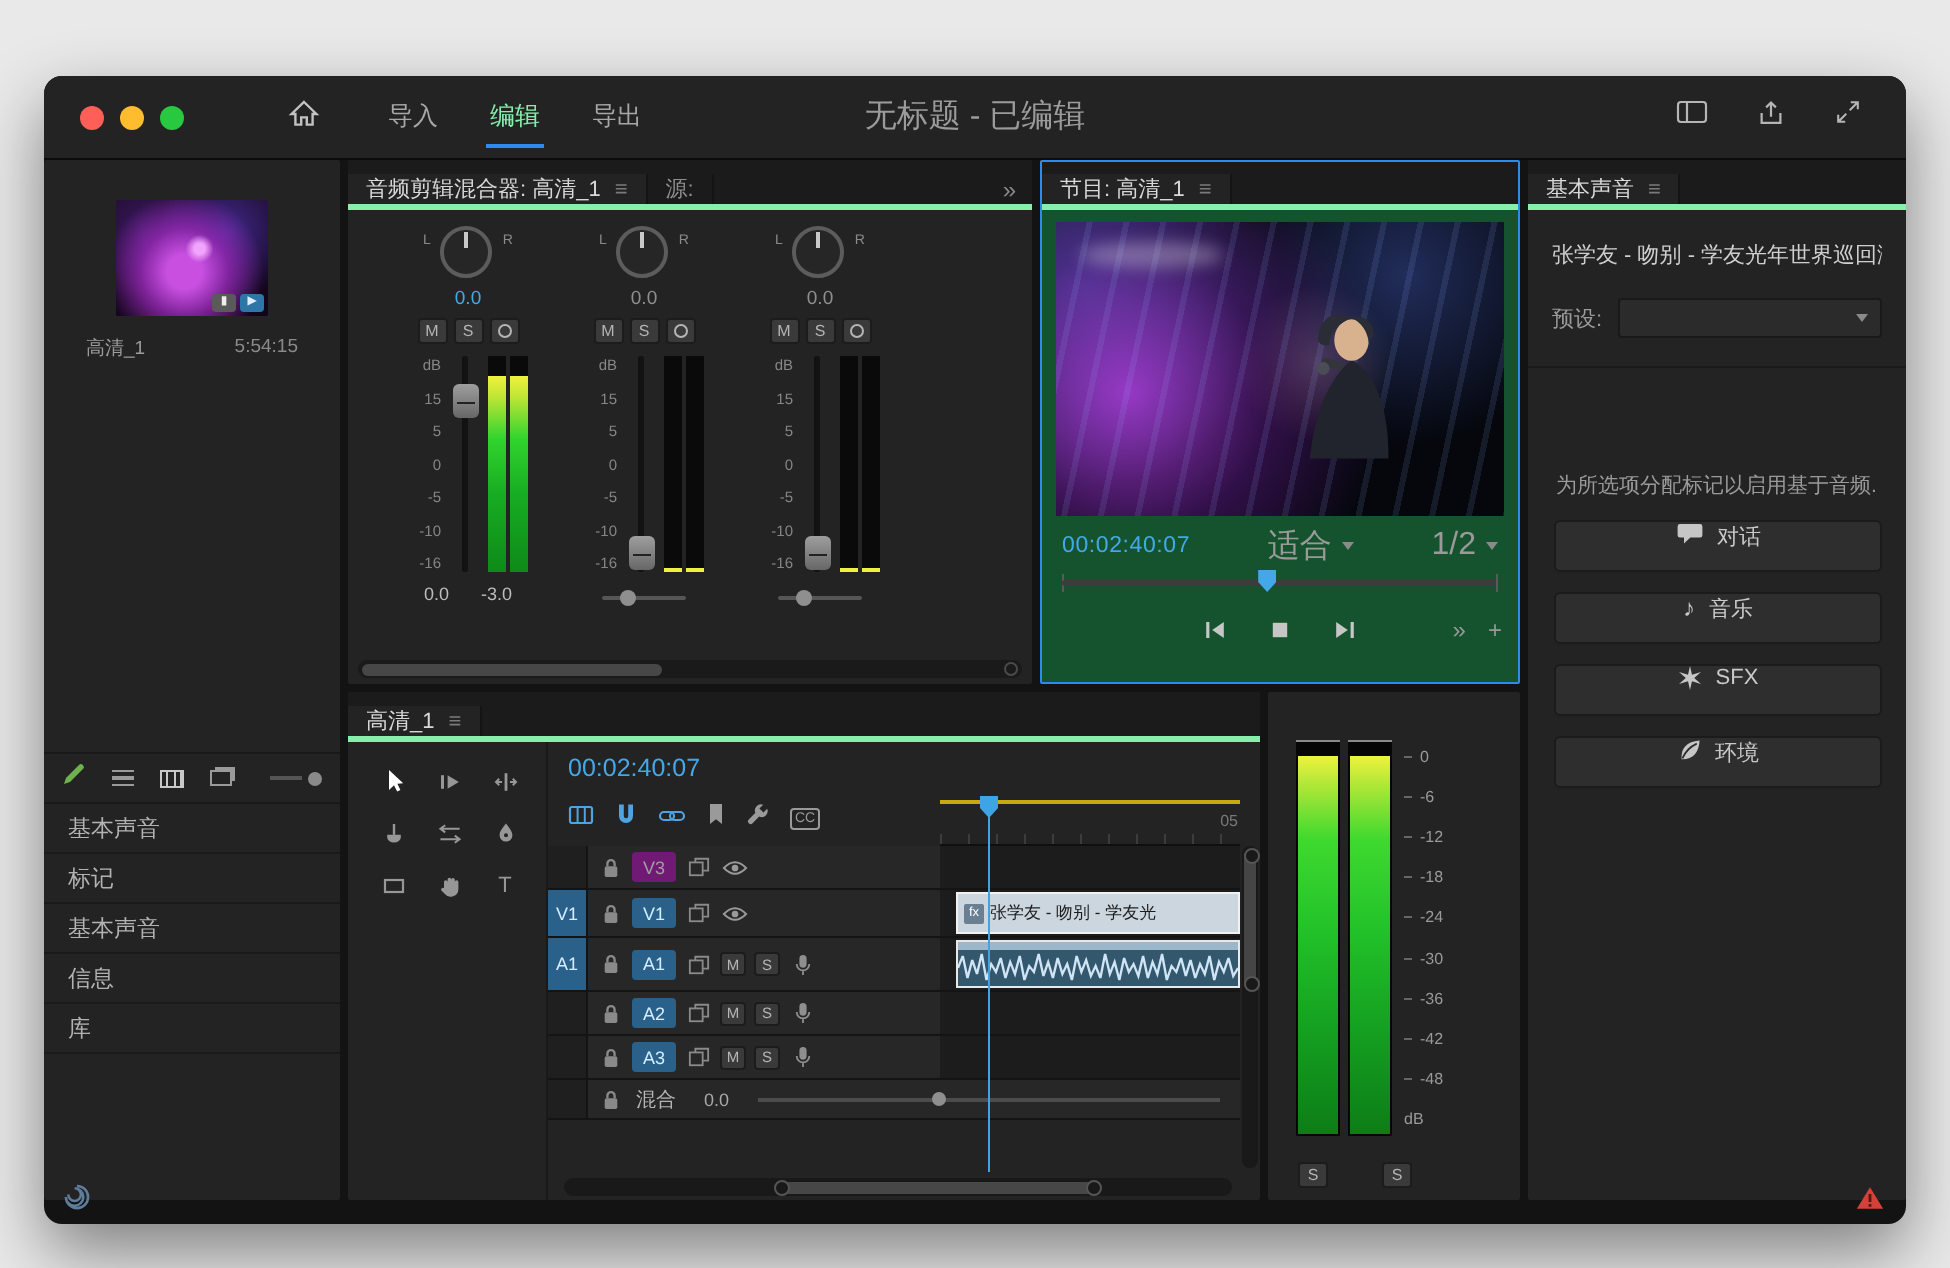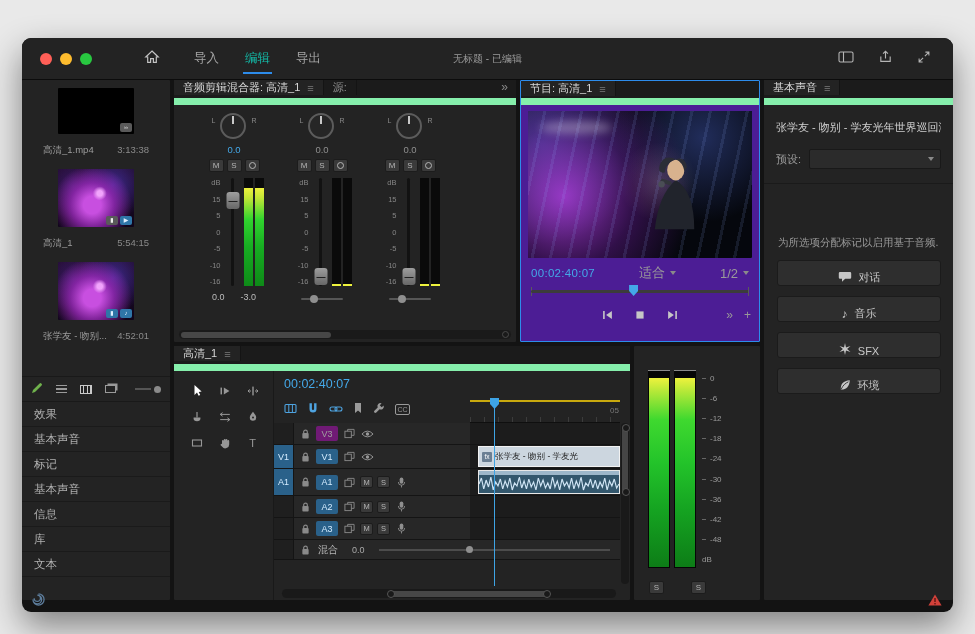--- a/index.html
+++ b/index.html
@@ -7,28 +7,28 @@
   .window{position:absolute;left:22px;top:38px;width:931px;height:574px;background:#131313;border-radius:9px;box-shadow:0 14px 34px rgba(0,0,0,.45);overflow:hidden}
 
   
   .titlebar{position:absolute;left:0;top:0;right:0;height:42px;background:#232323;display:flex;align-items:center;border-bottom:1px solid #0c0c0c;z-index:20}
   .traffic{display:flex;gap:8px;padding:0 14px 0 18px}
   .tl{width:12px;height:12px;border-radius:50%}
   .tl.red{background:#ff5f57}.tl.yellow{background:#febc2e}.tl.green{background:#28c840}
   .home-btn{margin-left:38px;display:flex;align-items:center}
   .menu{display:flex;gap:6px;margin-left:24px;height:100%;align-items:stretch}
   .menu-item{position:relative;color:#a6a6a6;font-size:12.5px;padding:0 10px;display:flex;align-items:center}
-  .menu-item.active{color:#14b8a6}
+  .menu-item.active{color:#86efac}
   .menu-item.active::after{content:"";position:absolute;left:8px;right:8px;bottom:5px;height:2px;background:#2d8ceb}
-  .win-title{position:absolute;left:50%;transform:translateX(-50%);color:#9b9b9b;font-size:10px;white-space:nowrap}
+  .win-title{position:absolute;left:50%;transform:translateX(-50%);color:#9b9b9b;font-size:16px;white-space:nowrap}
   .tb-icons{margin-left:auto;display:flex;gap:24px;padding-right:22px;align-items:center}
 
   
   .panel{position:absolute;background:#232323;border-radius:1px}
-  .tabbar{height:25px;background:#1b1b1b;display:flex;align-items:flex-start;border-bottom:7px solid #86efac;overflow:hidden}
+  .tabbar{height:25px;background:#1b1b1b;display:flex;align-items:flex-end;border-bottom:3px solid #86efac;overflow:hidden}
   .tab{display:flex;align-items:center;gap:7px;padding:0 9px;font-size:11px;color:#8f8f8f;white-space:nowrap;border-right:1px solid #141414}
   .tab.active{background:#232323;color:#d8d8d8}
   .hamb{color:#7a7a7a;font-size:11px}
   .tab-spacer{flex:1}
   .tab-ovf{display:flex;align-items:center;padding:0 8px;color:#8a8a8a;font-size:12px}
   .caret{width:0;height:0;border-left:3.5px solid transparent;border-right:3.5px solid transparent;border-top:4px solid #8a8a8a;display:inline-block}
 
   
   .project{left:0;top:42px;width:148px;height:520px}
   .bin-items{height:296px;padding-top:8px;overflow:hidden}
@@ -84,52 +84,52 @@
   .mfill{position:absolute;left:0;right:0;bottom:0;height:91%;background:linear-gradient(to top,#0e8a18 0%,#17ad22 40%,#31d42e 68%,#c3e636 90%,#eef23d 100%)}
   .ch2 .mwell::after,.ch3 .mwell::after{content:"";position:absolute;bottom:0;left:0;right:0;height:2px;background:#eef23d}
   .readout-row{display:flex;gap:16px;margin-top:6px;font-size:9px;color:#bcbcbc}
   .mini-slider{width:42px;height:2px;background:#565656;border-radius:1px;position:relative;margin-top:12px}
   .mini-slider::after{content:"";position:absolute;left:9px;top:-3px;width:8px;height:8px;border-radius:50%;background:#8f8f8f}
   .hscroll{position:absolute;left:5px;right:5px;bottom:3px;height:9px;background:#1a1a1a;border-radius:5px}
   .hscroll-handle{position:absolute;left:2px;top:1.5px;width:150px;height:6px;background:#474747;border-radius:3px}
   .hscroll-cap{position:absolute;right:2px;top:1px;width:7px;height:7px;border:1.5px solid #4a4a4a;border-radius:50%}
 
   
-  .program{left:498px;top:42px;width:240px;height:262px;border:1px solid #2d8ceb;background:#4c1d95}
+  .program{left:498px;top:42px;width:240px;height:262px;border:1px solid #2d8ceb;background:#14532d}
   .program .tabbar{height:24px}
   .video{position:absolute;left:7px;right:7px;top:30px;height:147px;background:#05070d;overflow:hidden}
   .v-glow{position:absolute;inset:0;background:
     radial-gradient(circle at 16% 58%, rgba(172,62,220,.85), rgba(120,30,170,.38) 34%, transparent 62%),
     radial-gradient(circle at 6% 22%, rgba(100,125,255,.45), transparent 42%),
     radial-gradient(circle at 78% 18%, rgba(85,115,235,.35), transparent 40%),
     radial-gradient(circle at 58% 48%, rgba(255,225,195,.22), transparent 26%)}
   .v-beams{position:absolute;inset:0;background:repeating-linear-gradient(102deg, transparent 0 15px, rgba(145,175,255,.12) 15px 18px)}
   .v-smear{position:absolute;left:12px;top:10px;width:72px;height:13px;background:rgba(255,255,255,.30);filter:blur(4px);border-radius:50%}
   .singer{position:absolute;left:50%;top:22%;width:74px;height:96px}
   .pm-row1{position:absolute;left:10px;right:10px;top:183px;height:18px;display:flex;align-items:center;justify-content:space-between}
   .pm-tc{color:#44a8e8;font-size:11.5px;letter-spacing:.3px}
-  .pm-dd{display:flex;align-items:center;gap:5px;color:#9a9a9a;font-size:13px}
+  .pm-dd{display:flex;align-items:center;gap:5px;color:#9a9a9a;font-size:16px}
   .pm-scrub{position:absolute;left:10px;right:10px;top:204px;height:11px}
   .pm-scrub-track{position:absolute;left:0;right:0;top:5px;height:3px;background:#3c3c3c;border-radius:2px}
   .pm-scrub::before,.pm-scrub::after{content:"";position:absolute;top:2px;width:1px;height:9px;background:#5a5a5a}
   .pm-scrub::before{left:0}.pm-scrub::after{right:0}
   .pm-scrub-head{position:absolute;left:45%;top:0;width:9px;height:11px;background:#44a8e8;clip-path:polygon(0 0,100% 0,100% 55%,50% 100%,0 55%)}
   .pm-transport{position:absolute;left:0;right:0;top:219px;height:30px;display:flex;align-items:center;justify-content:center;gap:20px}
   .pm-extra{position:absolute;right:8px;top:219px;height:30px;display:flex;align-items:center;gap:11px;color:#999;font-size:12px}
   .tbtn{display:flex;align-items:center;justify-content:center}
 
   
   .essound{left:742px;top:42px;width:189px;height:520px}
   .es-clipname{margin:15px 12px 0;font-size:11px;color:#cfcfcf;white-space:nowrap;overflow:hidden}
   .es-preset-row{display:flex;align-items:center;gap:8px;margin:14px 12px 0}
   .es-label{font-size:11px;color:#9a9a9a}
   .es-dd{flex:1;height:20px;background:#2b2b2b;border:1px solid #191919;border-radius:2px;display:flex;align-items:center;justify-content:flex-end;padding-right:6px}
   .es-div{height:1px;background:#1a1a1a;margin:14px 0 0}
   .es-desc{margin:52px 14px 0;font-size:10.5px;color:#9a9a9a;white-space:nowrap;overflow:hidden}
-  .es-btn{display:flex;align-items:flex-end;justify-content:center;gap:7px;height:26px;margin:10px 12px 0 13px;background:#2e2e2e;border:1px solid #1b1b1b;border-radius:3px;color:#c9c9c9;font-size:11px}
+  .es-btn{display:flex;align-items:flex-start;justify-content:center;gap:7px;height:26px;margin:10px 12px 0 13px;background:#2e2e2e;border:1px solid #1b1b1b;border-radius:3px;color:#c9c9c9;font-size:11px}
   .es-btn:first-of-type{margin-top:26px}
   .note-glyph{font-size:12px;color:#c9c9c9}
 
   
   .timeline{left:152px;top:308px;width:456px;height:254px}
   .tl-body{position:absolute;left:0;right:0;top:25px;bottom:0;display:flex}
   .tl-tools{width:100px;padding:7px 0 0 9px;display:grid;grid-template-columns:repeat(3,27px);grid-auto-rows:25px;gap:1px;align-content:start;border-right:1px solid #191919}
   .tool{display:flex;align-items:center;justify-content:center;color:#979797;font-size:11px}
   .tool.active{color:#fff}
   .tl-center{flex:1;position:relative}
@@ -225,57 +225,34 @@
           <span><svg width="14" height="14" viewBox="0 0 16 16">
               <path d="M9.6 2.4 H13.6 V6.4 M13.4 2.6 L9 7 M6.4 13.6 H2.4 V9.6 M2.6 13.4 L7 9" fill="none" stroke="#b5b5b5" stroke-width="1.2"></path>
             </svg></span>
         </span>
     </div>
   </div>
 
   <div class="panel project">
     <div class="bin-items">
 
-      <div class="bin-item">
-        <div class="thumb black">
-          <div class="badge-row">
-              <span class="badge">››</span>
-            </div>
-        </div>
-        <div class="bin-meta">
-          <span>高清_1.mp4</span>
-          <span class="dur">3:13:38</span>
-        </div>
-      </div>
 
       <div class="bin-item mt12">
         <div class="thumb concert">
           <div class="badge-row">
               <span class="badge">▮</span>
               <span class="badge blue">▶</span>
             </div>
         </div>
         <div class="bin-meta">
           <span>高清_1</span>
           <span class="dur">5:54:15</span>
         </div>
       </div>
 
-      <div class="bin-item mt12">
-        <div class="thumb concert">
-          <div class="badge-row">
-              <span class="badge blue">▮</span>
-              <span class="badge blue">♪</span>
-            </div>
-        </div>
-        <div class="bin-meta">
-          <span>张学友 - 吻别...</span>
-          <span class="dur">4:52:01</span>
-        </div>
-      </div>
     </div>
 
     <div class="bin-toolbar">
       <span><svg width="12" height="12" viewBox="0 0 12 12">
             <path d="M1 11 L2 8 L8.6 1.4 a1.2 1.2 0 0 1 1.7 0 l0.3 0.3 a1.2 1.2 0 0 1 0 1.7 L4 10 Z" fill="#6fb14c"></path>
           </svg></span>
       <span class="list-ico">
           <i></i>
           <i></i>
           <i></i>
@@ -286,40 +263,34 @@
           <i></i>
         </span>
       <span class="stack-ico"></span>
       <span class="bt-slider">
           <span class="bt-line"></span>
           <span class="bt-knob"></span>
         </span>
     </div>
 
     <ul class="side-nav">
-      <li>
-          <span>效果</span>
-        </li>
       <li>
           <span>基本声音</span>
         </li>
       <li>
           <span>标记</span>
         </li>
       <li>
           <span>基本声音</span>
         </li>
       <li>
           <span>信息</span>
         </li>
       <li>
           <span>库</span>
-        </li>
-      <li>
-          <span>文本</span>
         </li>
     </ul>
   </div>
 
   <div class="panel mixer">
     <div class="tabbar">
       <div class="tab active">
         <span>音频剪辑混合器: 高清_1</span>
         <span class="hamb">≡</span>
       </div>

